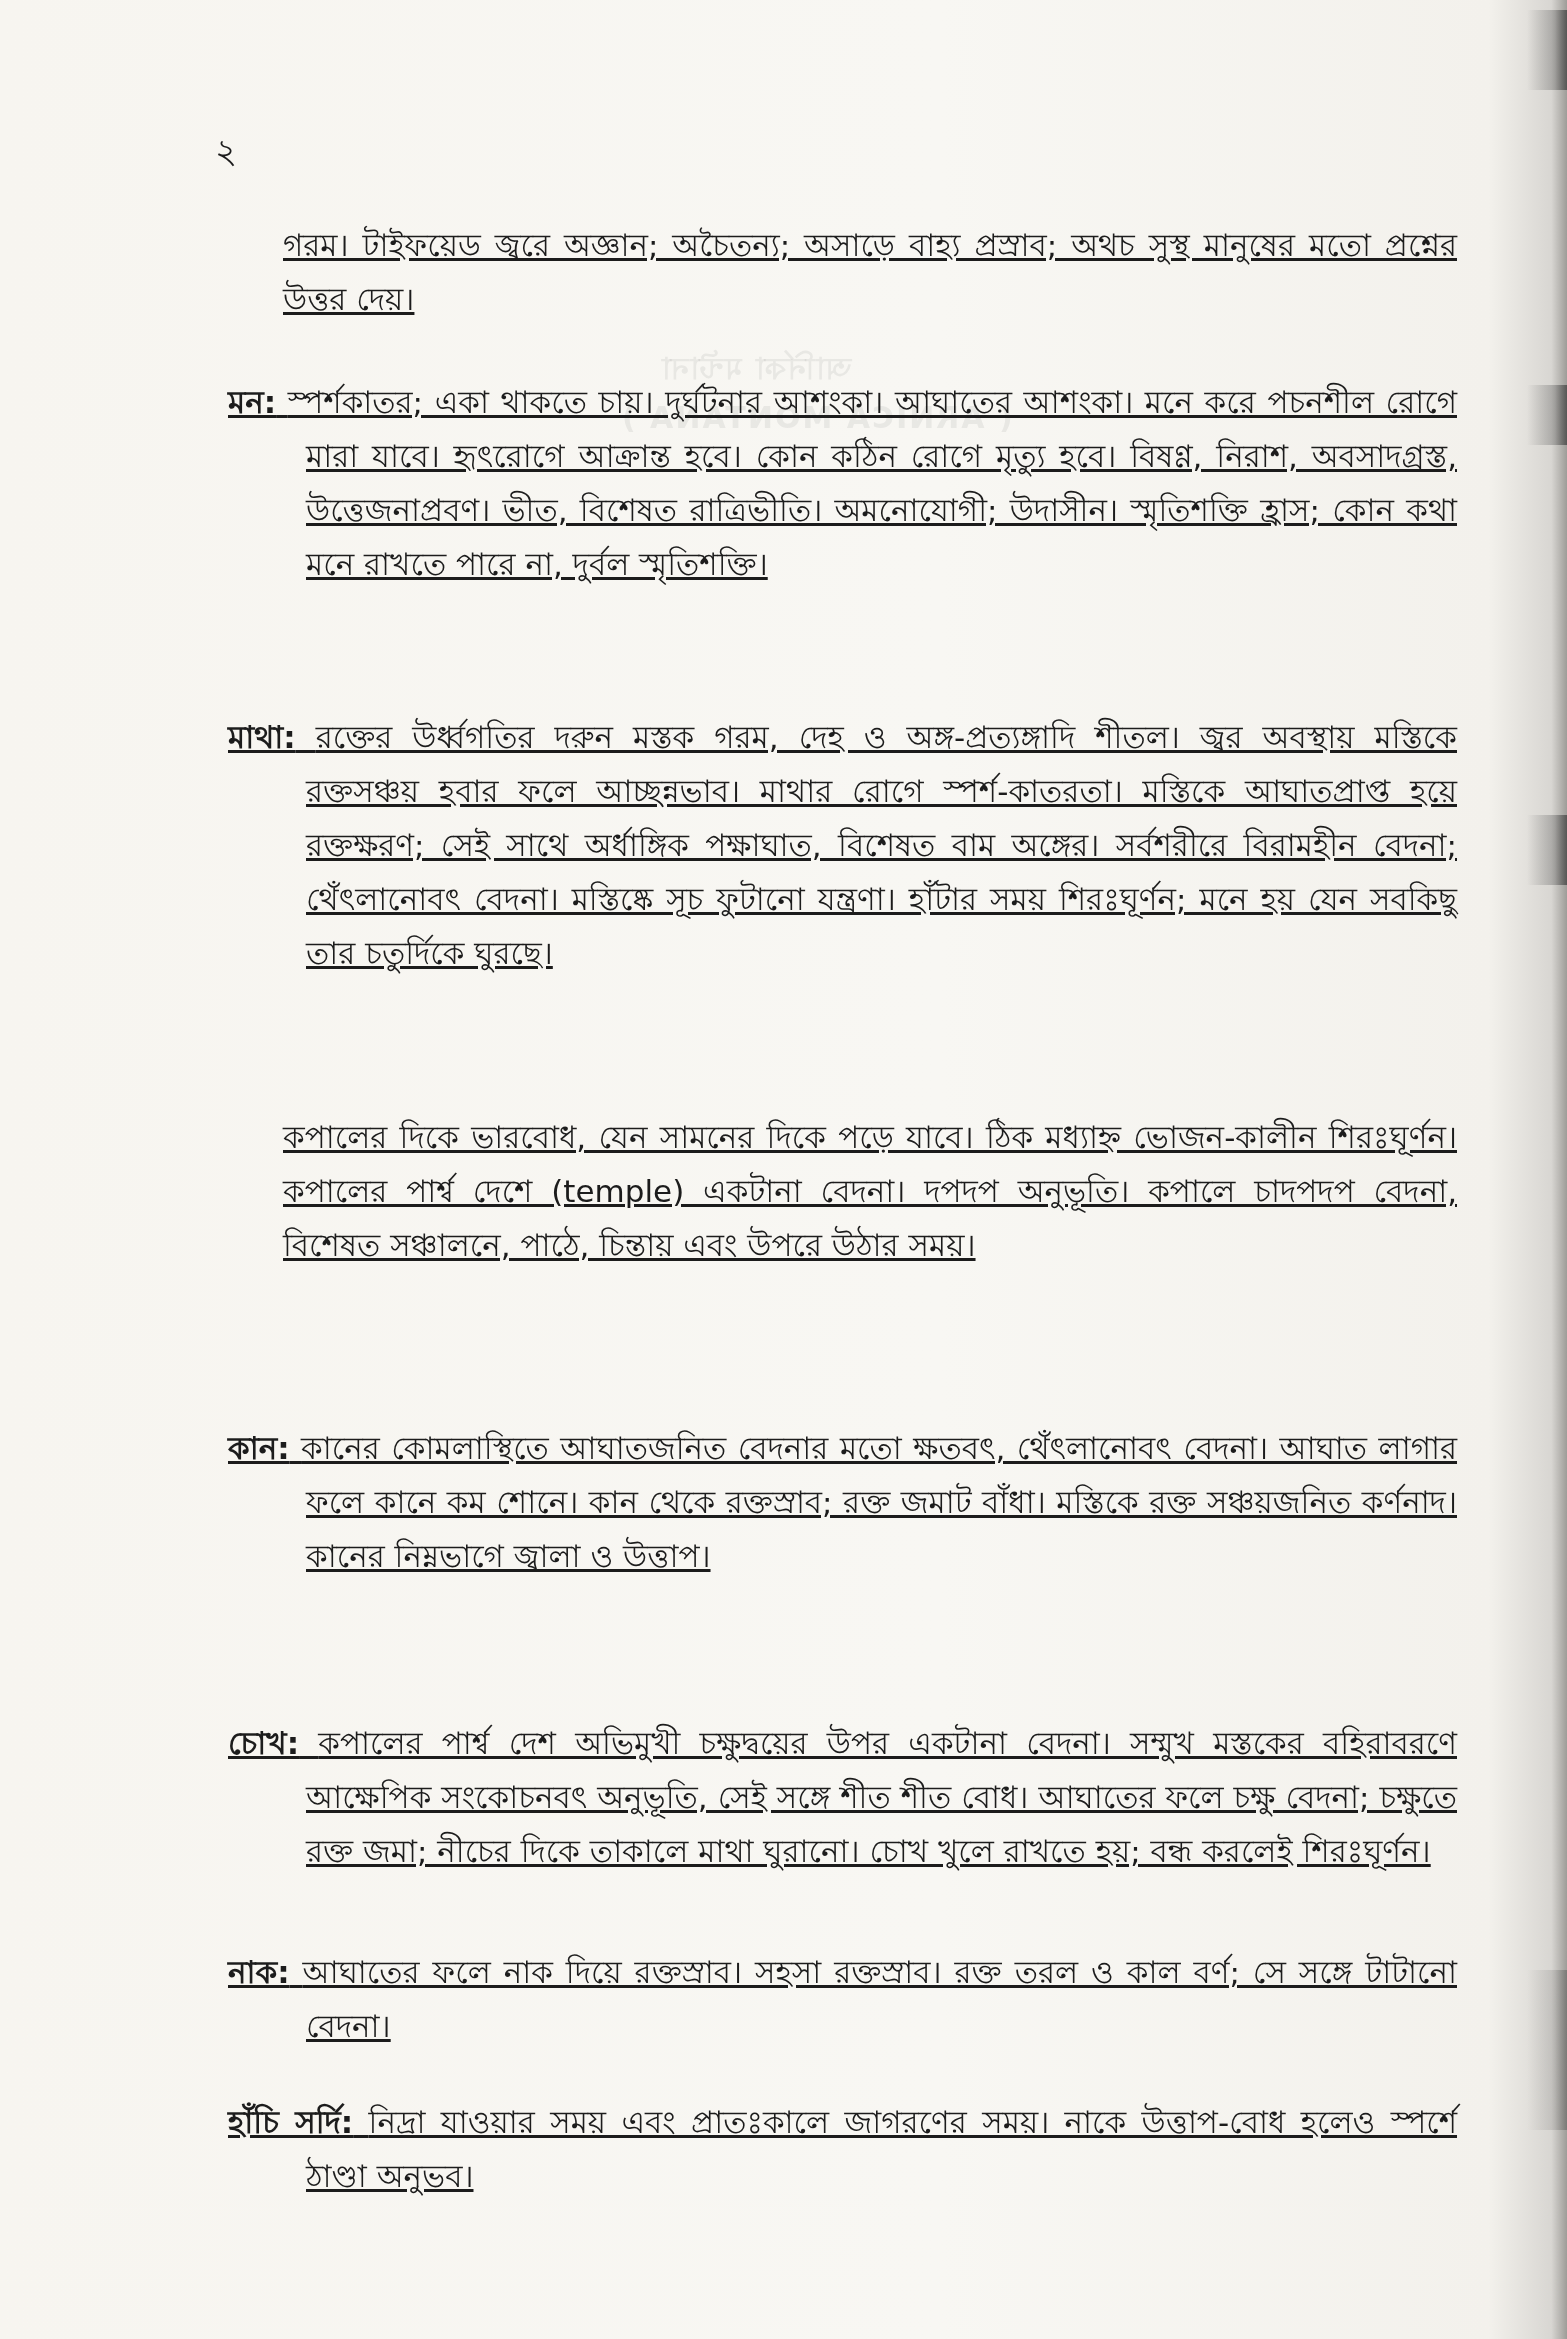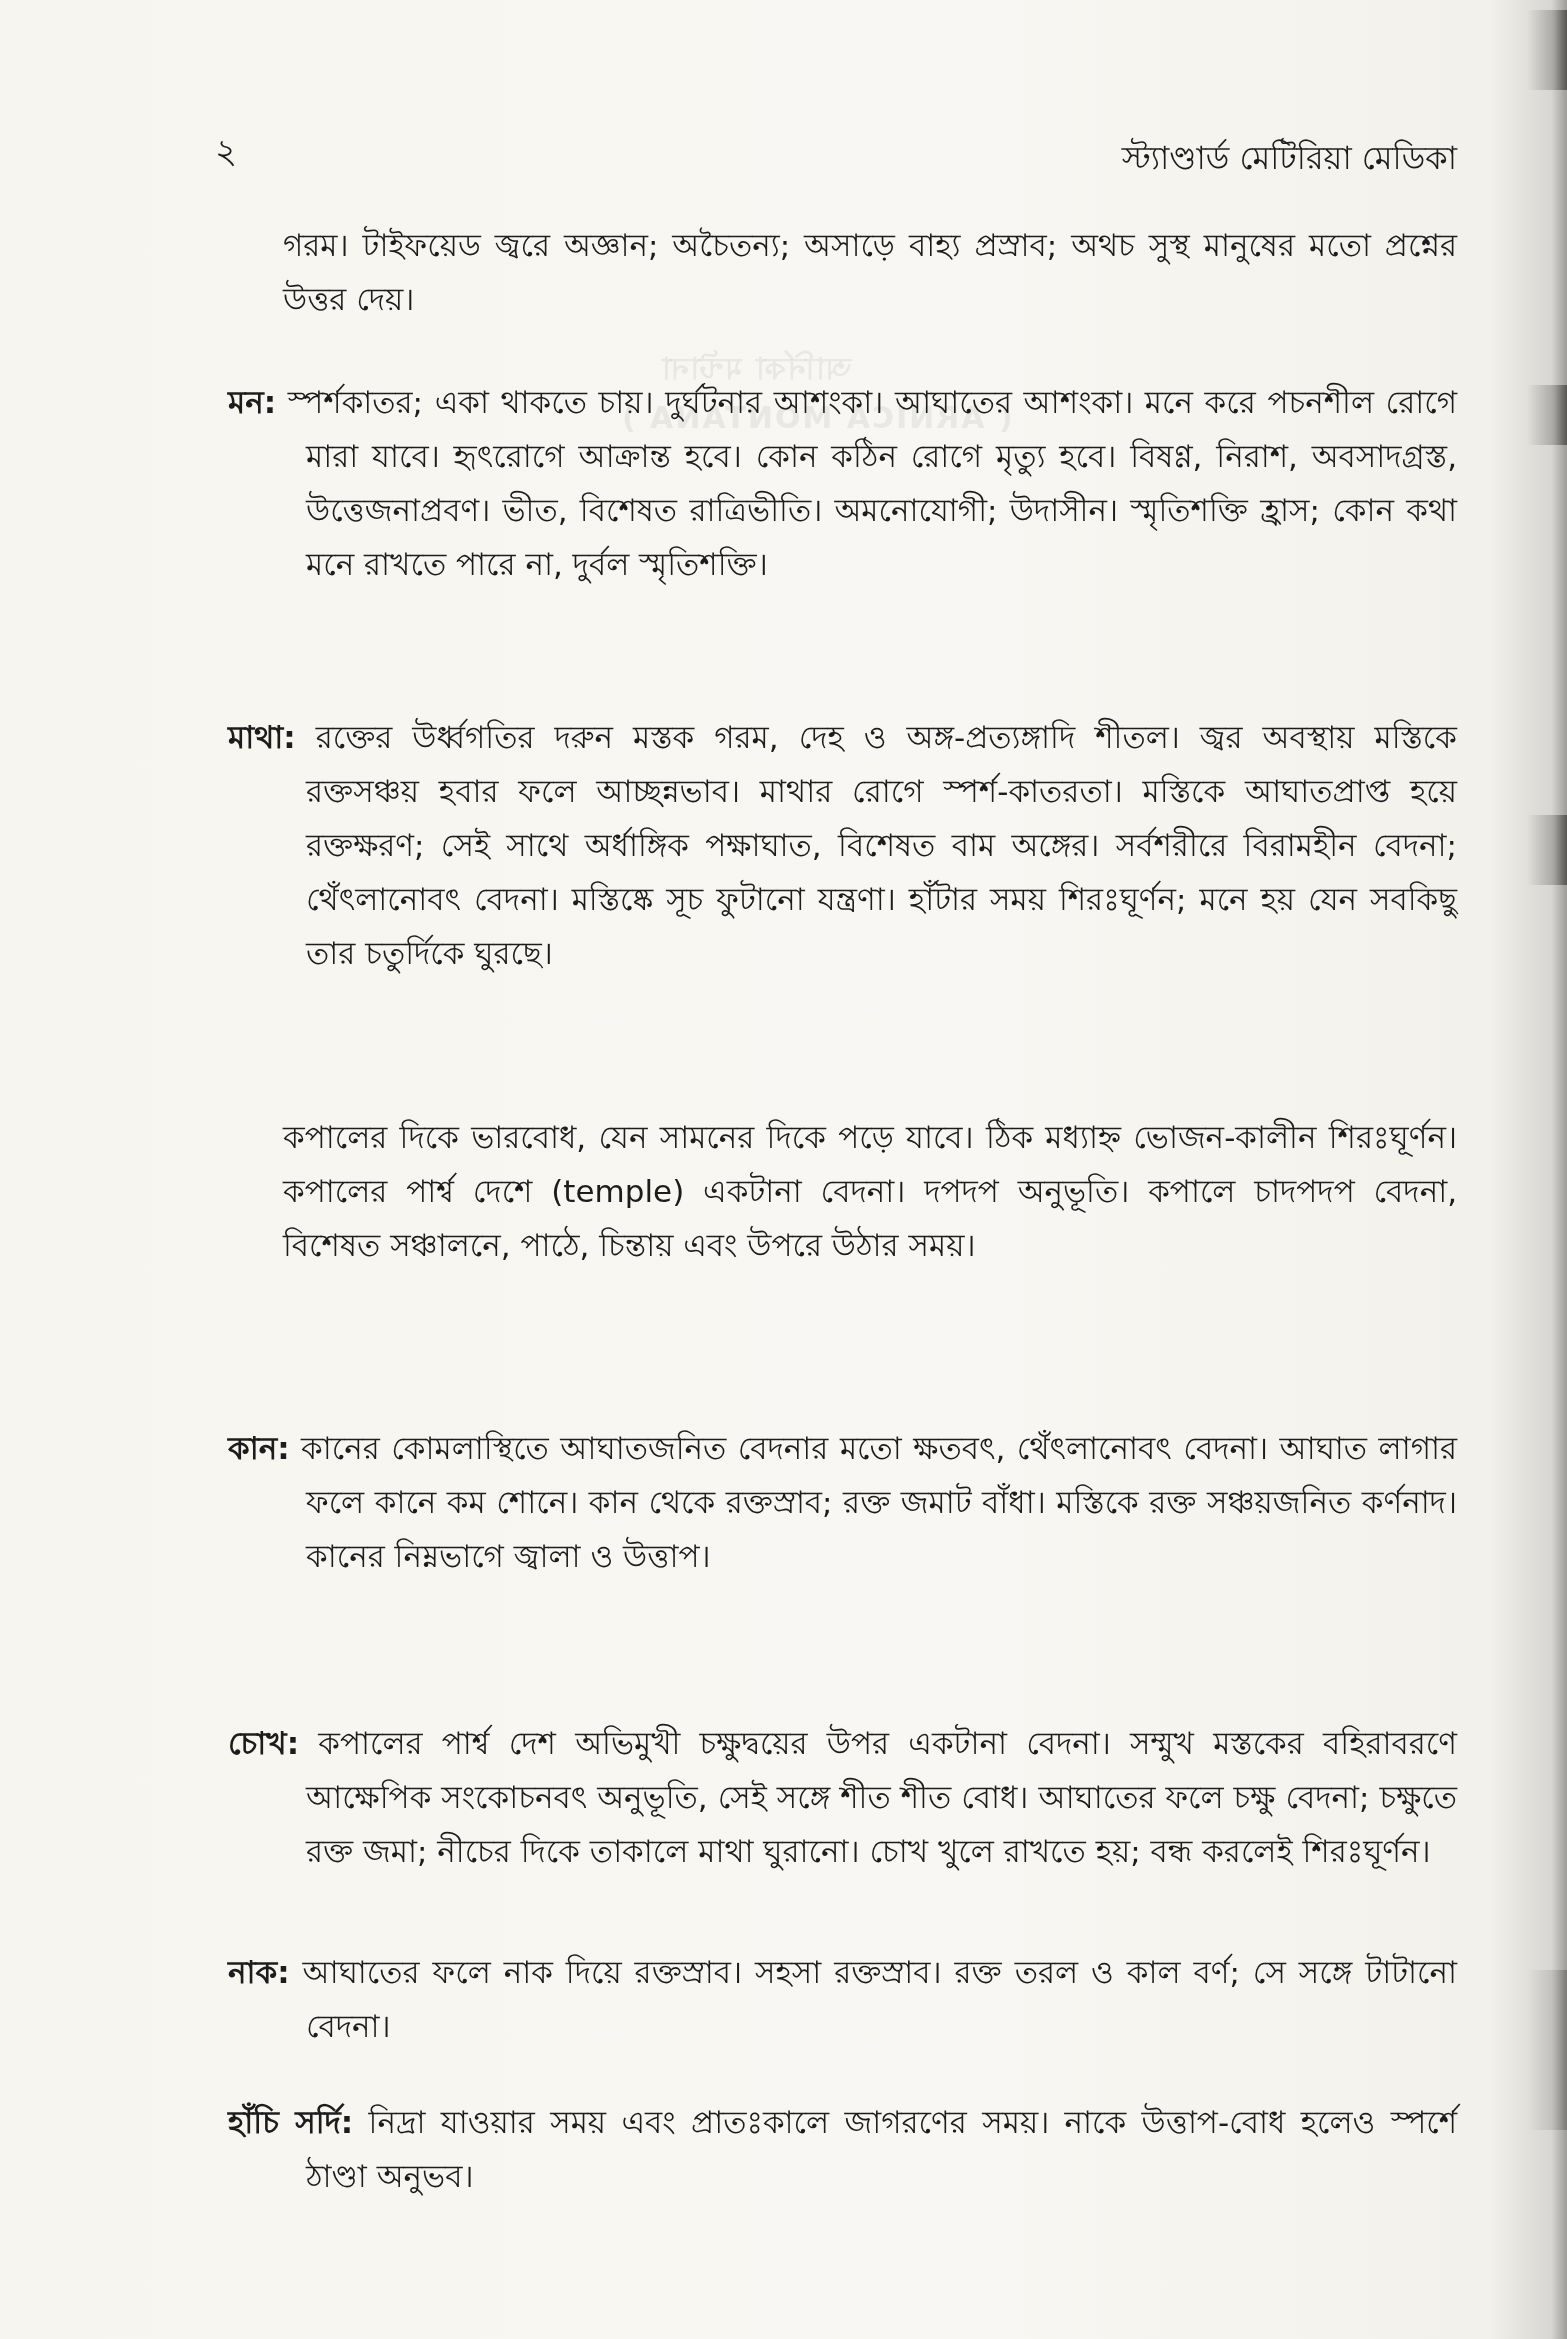--- a/index.html
+++ b/index.html
@@ -56,20 +56,21 @@
       position: absolute;
       right: 0; top: 8px;
       font-size: 32px;
     }
 
     .block {
       position: absolute;
       font-size: 31px;
       line-height: 54px;
       text-align: justify;
+      text-decoration: underline;
     }
     .block .term {
       font-weight: bold;
     }
     .block p {
       margin: 0;
     }
     .hang {
       padding-left: 78px;
       text-indent: -78px;
@@ -83,21 +84,20 @@
 <div class="edge-shadow top"></div>
 <div class="edge-shadow mid"></div>
 <div class="edge-shadow mid2"></div>
 <div class="edge-shadow low"></div>
 
 <div class="ghost" style="left:660px; top:345px;">আর্নিকা মন্টানা</div>
 <div class="ghost" style="left:620px; top:400px;">( ARNICA MONTANA )</div>
 
 <div class="header">
   <span class="page-number">২</span>
-  <span class="running-title">স্ট্যাণ্ডার্ড মেটিরিয়া মেডিকা</span>
 </div>
 
 <div class="block" style="left:283px; right:110px; top:218px;">
   <p>গরম। টাইফয়েড জ্বরে অজ্ঞান; অচৈতন্য; অসাড়ে বাহ্য প্রস্রাব; অথচ সুস্থ মানুষের মতো প্রশ্নের উত্তর দেয়।</p>
 </div>
 
 <div class="block hang" style="left:205px; right:110px; top:375px;">
   <p><span class="term">মন:</span> <span>স্পর্শকাতর; একা থাকতে চায়। দুর্ঘটনার আশংকা। আঘাতের আশংকা। মনে করে পচনশীল রোগে মারা যাবে। হৃৎরোগে আক্রান্ত হবে। কোন কঠিন রোগে মৃত্যু হবে। বিষণ্ণ, নিরাশ, অবসাদগ্রস্ত, উত্তেজনাপ্রবণ। ভীত, বিশেষত রাত্রিভীতি। অমনোযোগী; উদাসীন। স্মৃতিশক্তি হ্রাস; কোন কথা মনে রাখতে পারে না, দুর্বল স্মৃতিশক্তি।</span></p>
 </div>
 

